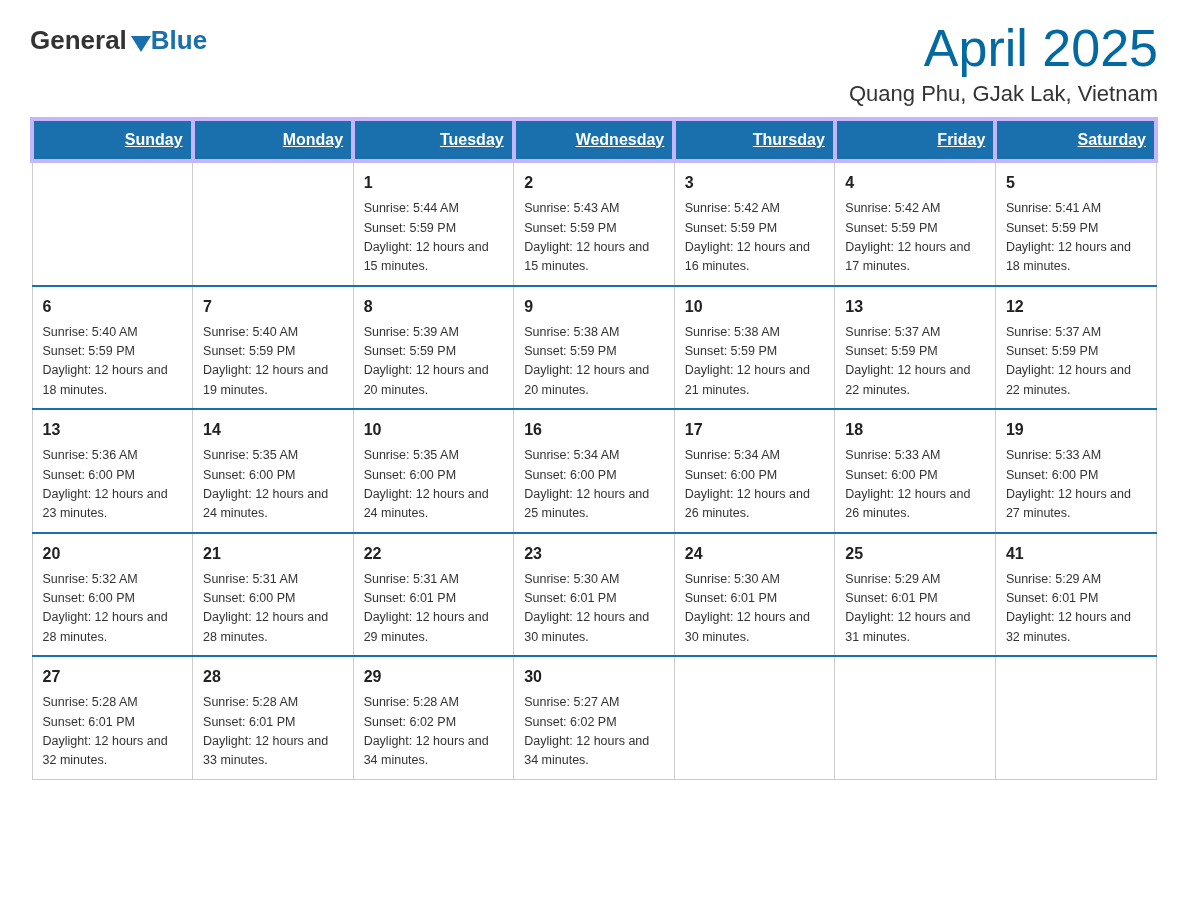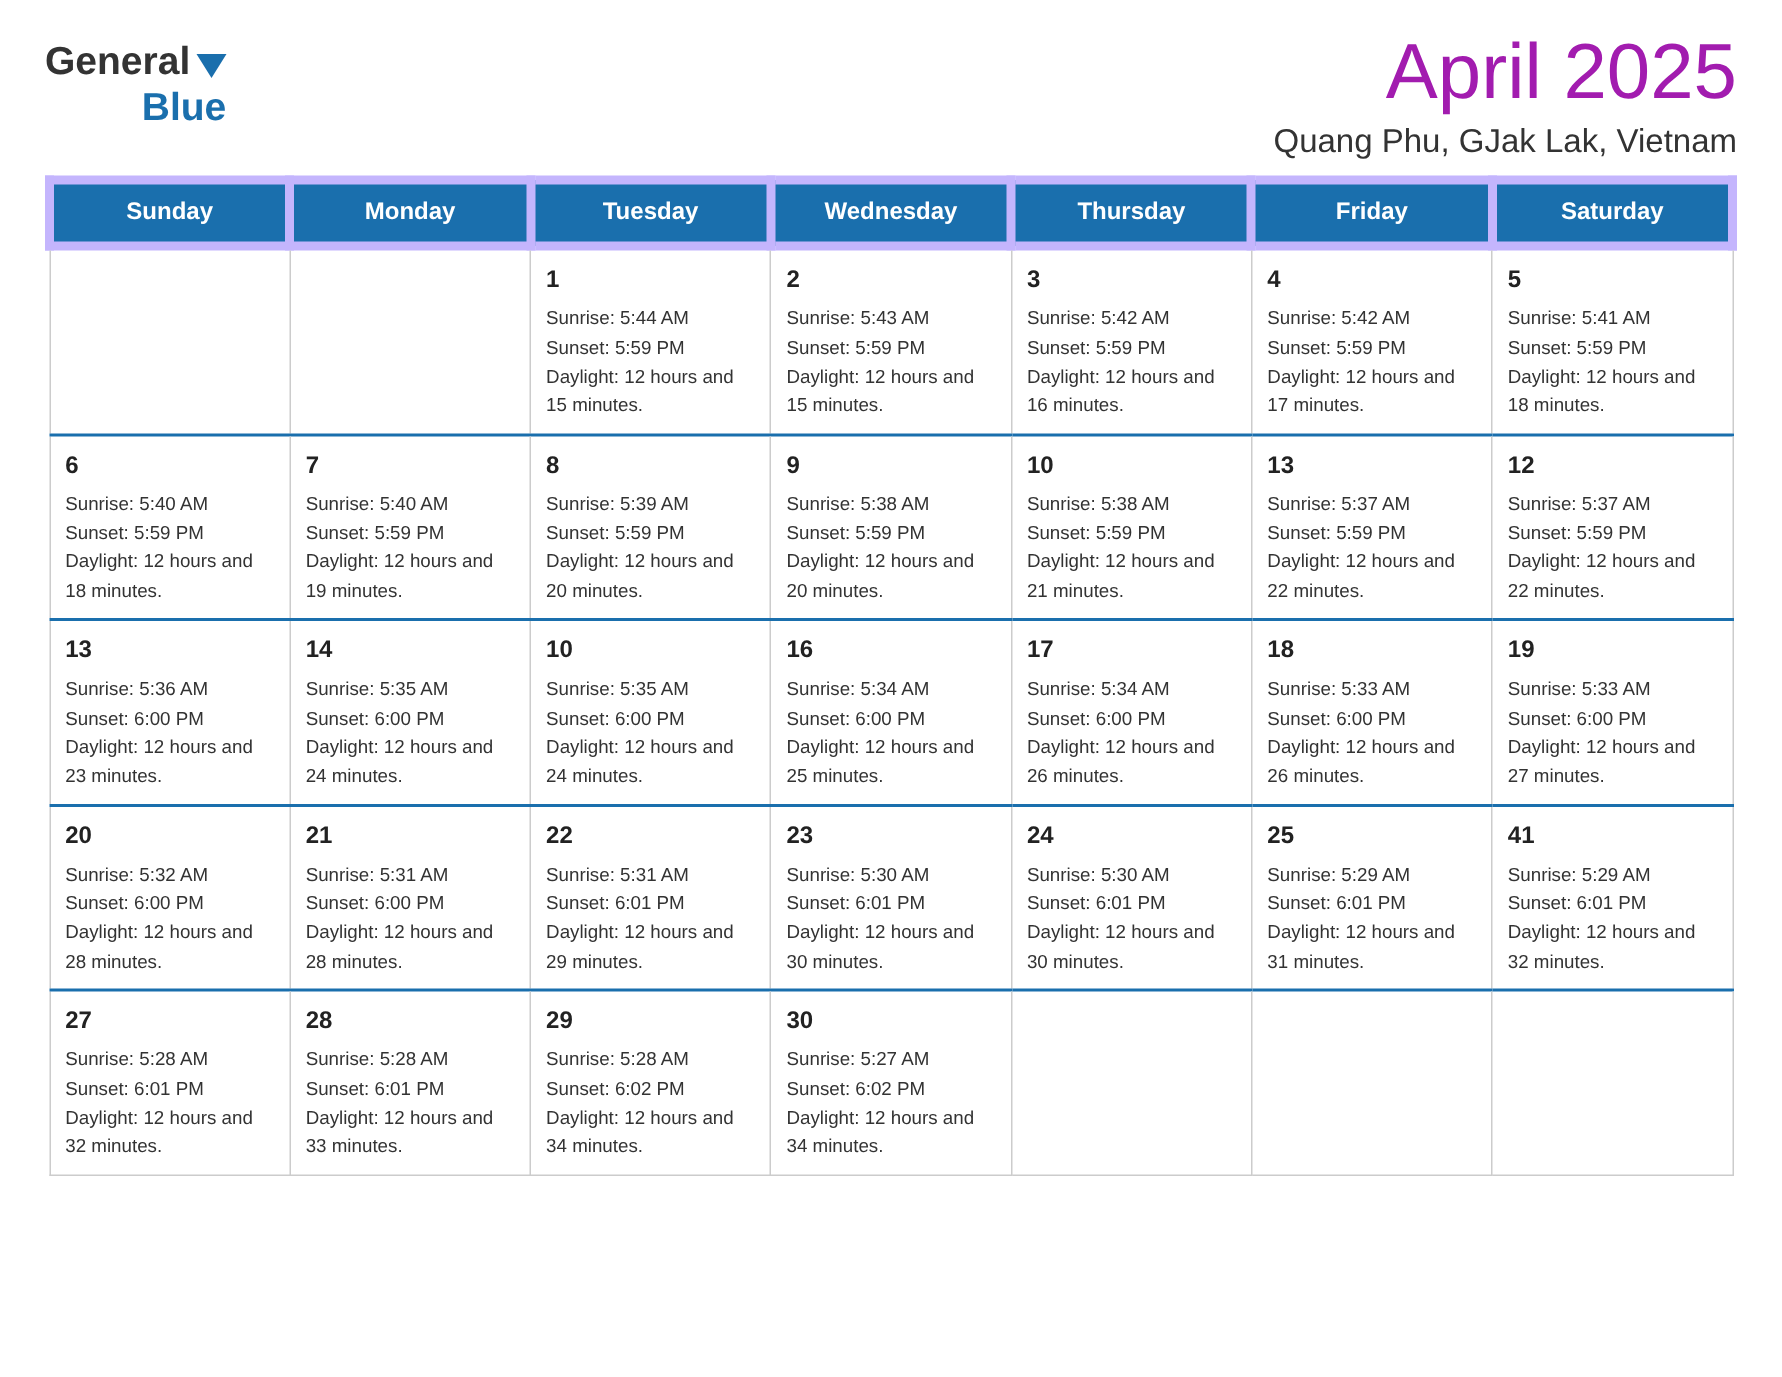--- a/index.html
+++ b/index.html
@@ -20,43 +20,44 @@
       display: flex;
       align-items: center;
       gap: 4px;
     }
     .title-block {
       text-align: right;
     }
     .calendar-title {
       font-size: 52px;
       font-weight: normal;
-      color: #a21caf;
+      color: #0369a1;
       line-height: 1.1;
     }
     .calendar-subtitle {
       font-size: 22px;
       color: #333;
       margin-top: 4px;
     }
     .calendar {
       width: 100%;
       border-collapse: collapse;
       margin-top: 8px;
     }
     .calendar thead tr {
       background-color: #1a6fad;
     }
     .calendar thead th {
       color: #fff;
       font-size: 16px;
       font-weight: bold;
       padding: 10px 8px;
-      text-align: center;
-      border: 6px solid #c4b5fd;
+      text-align: right;
+      border: 4px solid #c4b5fd;
+      text-decoration: underline;
     }
     .calendar tbody td {
       vertical-align: top;
       padding: 8px 10px;
       border: 1px solid #ccc;
       border-top: 2px solid #1a6fad;
       width: 14.28%;
       min-height: 100px;
       font-size: 13px;
       color: #333;
@@ -250,21 +251,21 @@
       </tr>
     </tbody>
 </table>
 
 <style>
   .logo {
     margin-top: 5px;
   }
   .logo-wrapper {
     display: flex;
-    flex-direction: column;
+    flex-direction: row;
     align-items: flex-end;
   }
   .logo-top {
     display: flex;
     align-items: center;
   }
   .logo-general {
     font-size: 26px;
     font-weight: bold;
     color: #333;

